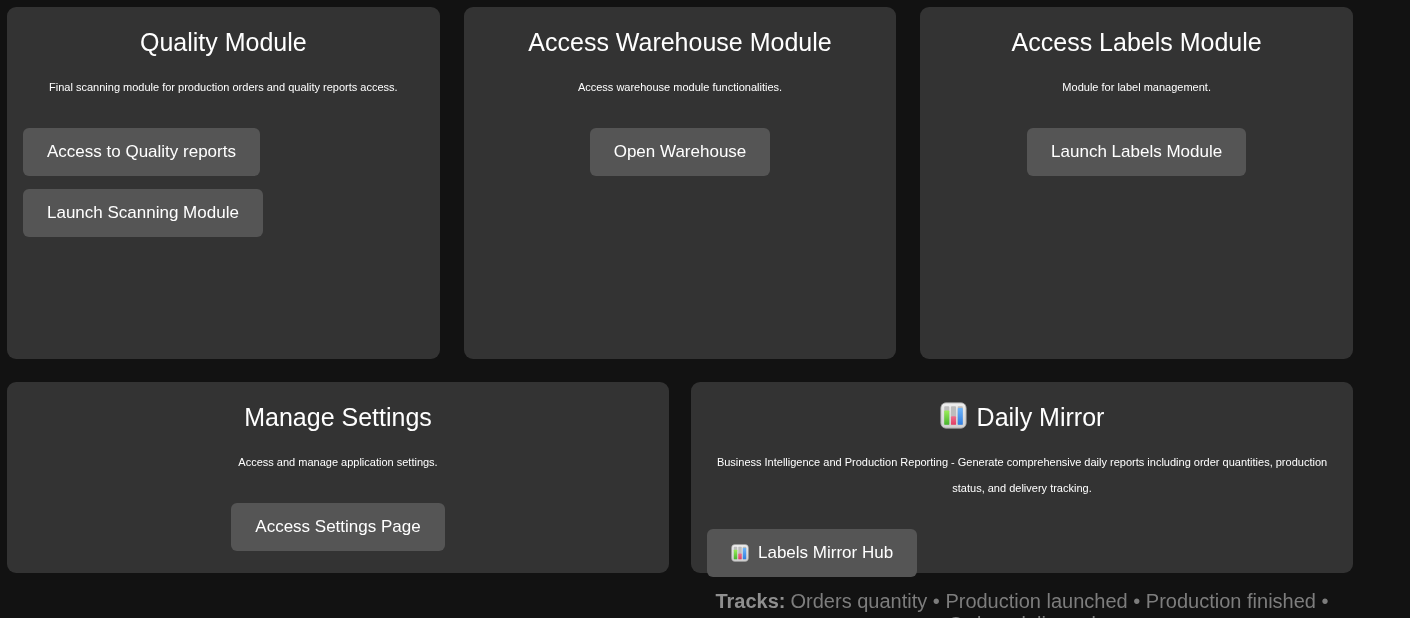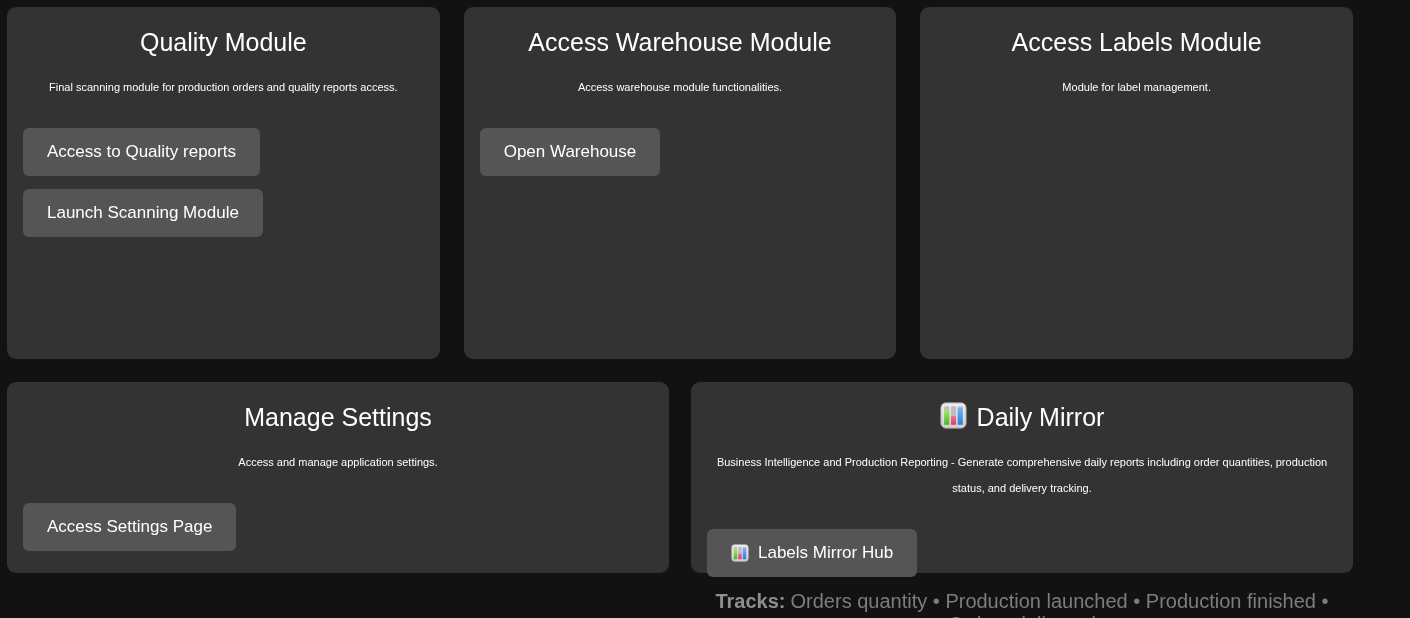--- a/index.html
+++ b/index.html
@@ -58,21 +58,21 @@
     margin: 17px 0 0 0;
     line-height: 26px;
   }
   .btn-stack {
     margin-top: 28px;
     display: flex;
     flex-direction: column;
     gap: 13px;
   }
   .btn-stack.left   { align-items: flex-start; }
-  .btn-stack.center { align-items: flex-start; }
+  .btn-stack.center { align-items: center; }
   .btn {
     background: #555555;
     color: #ffffff;
     font-family: "Liberation Sans", sans-serif;
     font-size: 17px;
     line-height: 20px;
     padding: 14px 24px;
     border: none;
     border-radius: 6px;
     cursor: pointer;
@@ -116,20 +116,23 @@
       <h2 class="card-title">Access Warehouse Module</h2>
       <p class="card-desc">Access warehouse module functionalities.</p>
       <div class="btn-stack center">
         <button class="btn">Open Warehouse</button>
       </div>
     </article>
 
     <article class="card">
       <h2 class="card-title">Access Labels Module</h2>
       <p class="card-desc">Module for label management.</p>
+      <div class="btn-stack center">
+        <button class="btn">Launch Labels Module</button>
+      </div>
     </article>
 
   </section>
 
   <section class="grid grid-2">
 
     <article class="card">
       <h2 class="card-title">Manage Settings</h2>
       <p class="card-desc">Access and manage application settings.</p>
       <div class="btn-stack center">

